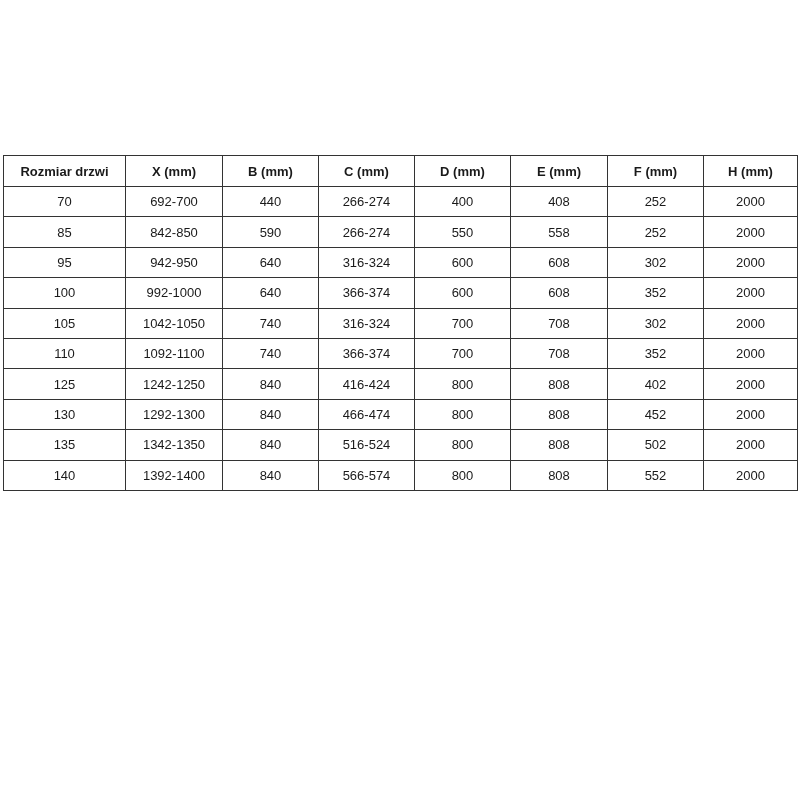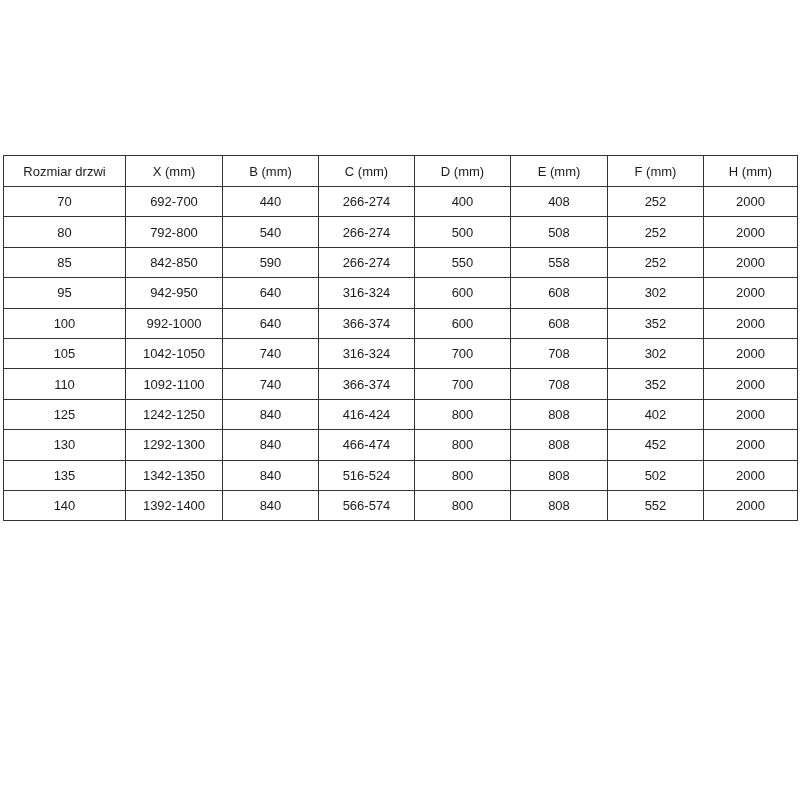--- a/index.html
+++ b/index.html
@@ -29,21 +29,21 @@
     text-align: center;
     vertical-align: middle;
     color: #1a1a1a;
     font-size: 13px;
     padding: 0;
     white-space: nowrap;
     overflow: hidden;
     background: #ffffff;
   }
   table.size-table th {
-    font-weight: normal;
+    font-weight: bold;
     height: 30px;
   }
   table.size-table td {
     font-weight: normal;
     height: 29.4px;
   }
   col.c0 { width: 122px; }
   col.c1 { width: 97px; }
   col.c2 { width: 96px; }
   col.c3 { width: 96px; }
@@ -80,30 +80,20 @@
       </tr>
     </thead>
     <tbody id="table-body">
         <tr>
           <td>70</td>
           <td>692-700</td>
           <td>440</td>
           <td>266-274</td>
           <td>400</td>
           <td>408</td>
-          <td>252</td>
-          <td>2000</td>
-        </tr>
-        <tr>
-          <td>80</td>
-          <td>792-800</td>
-          <td>540</td>
-          <td>266-274</td>
-          <td>500</td>
-          <td>508</td>
           <td>252</td>
           <td>2000</td>
         </tr>
         <tr>
           <td>85</td>
           <td>842-850</td>
           <td>590</td>
           <td>266-274</td>
           <td>550</td>
           <td>558</td>

